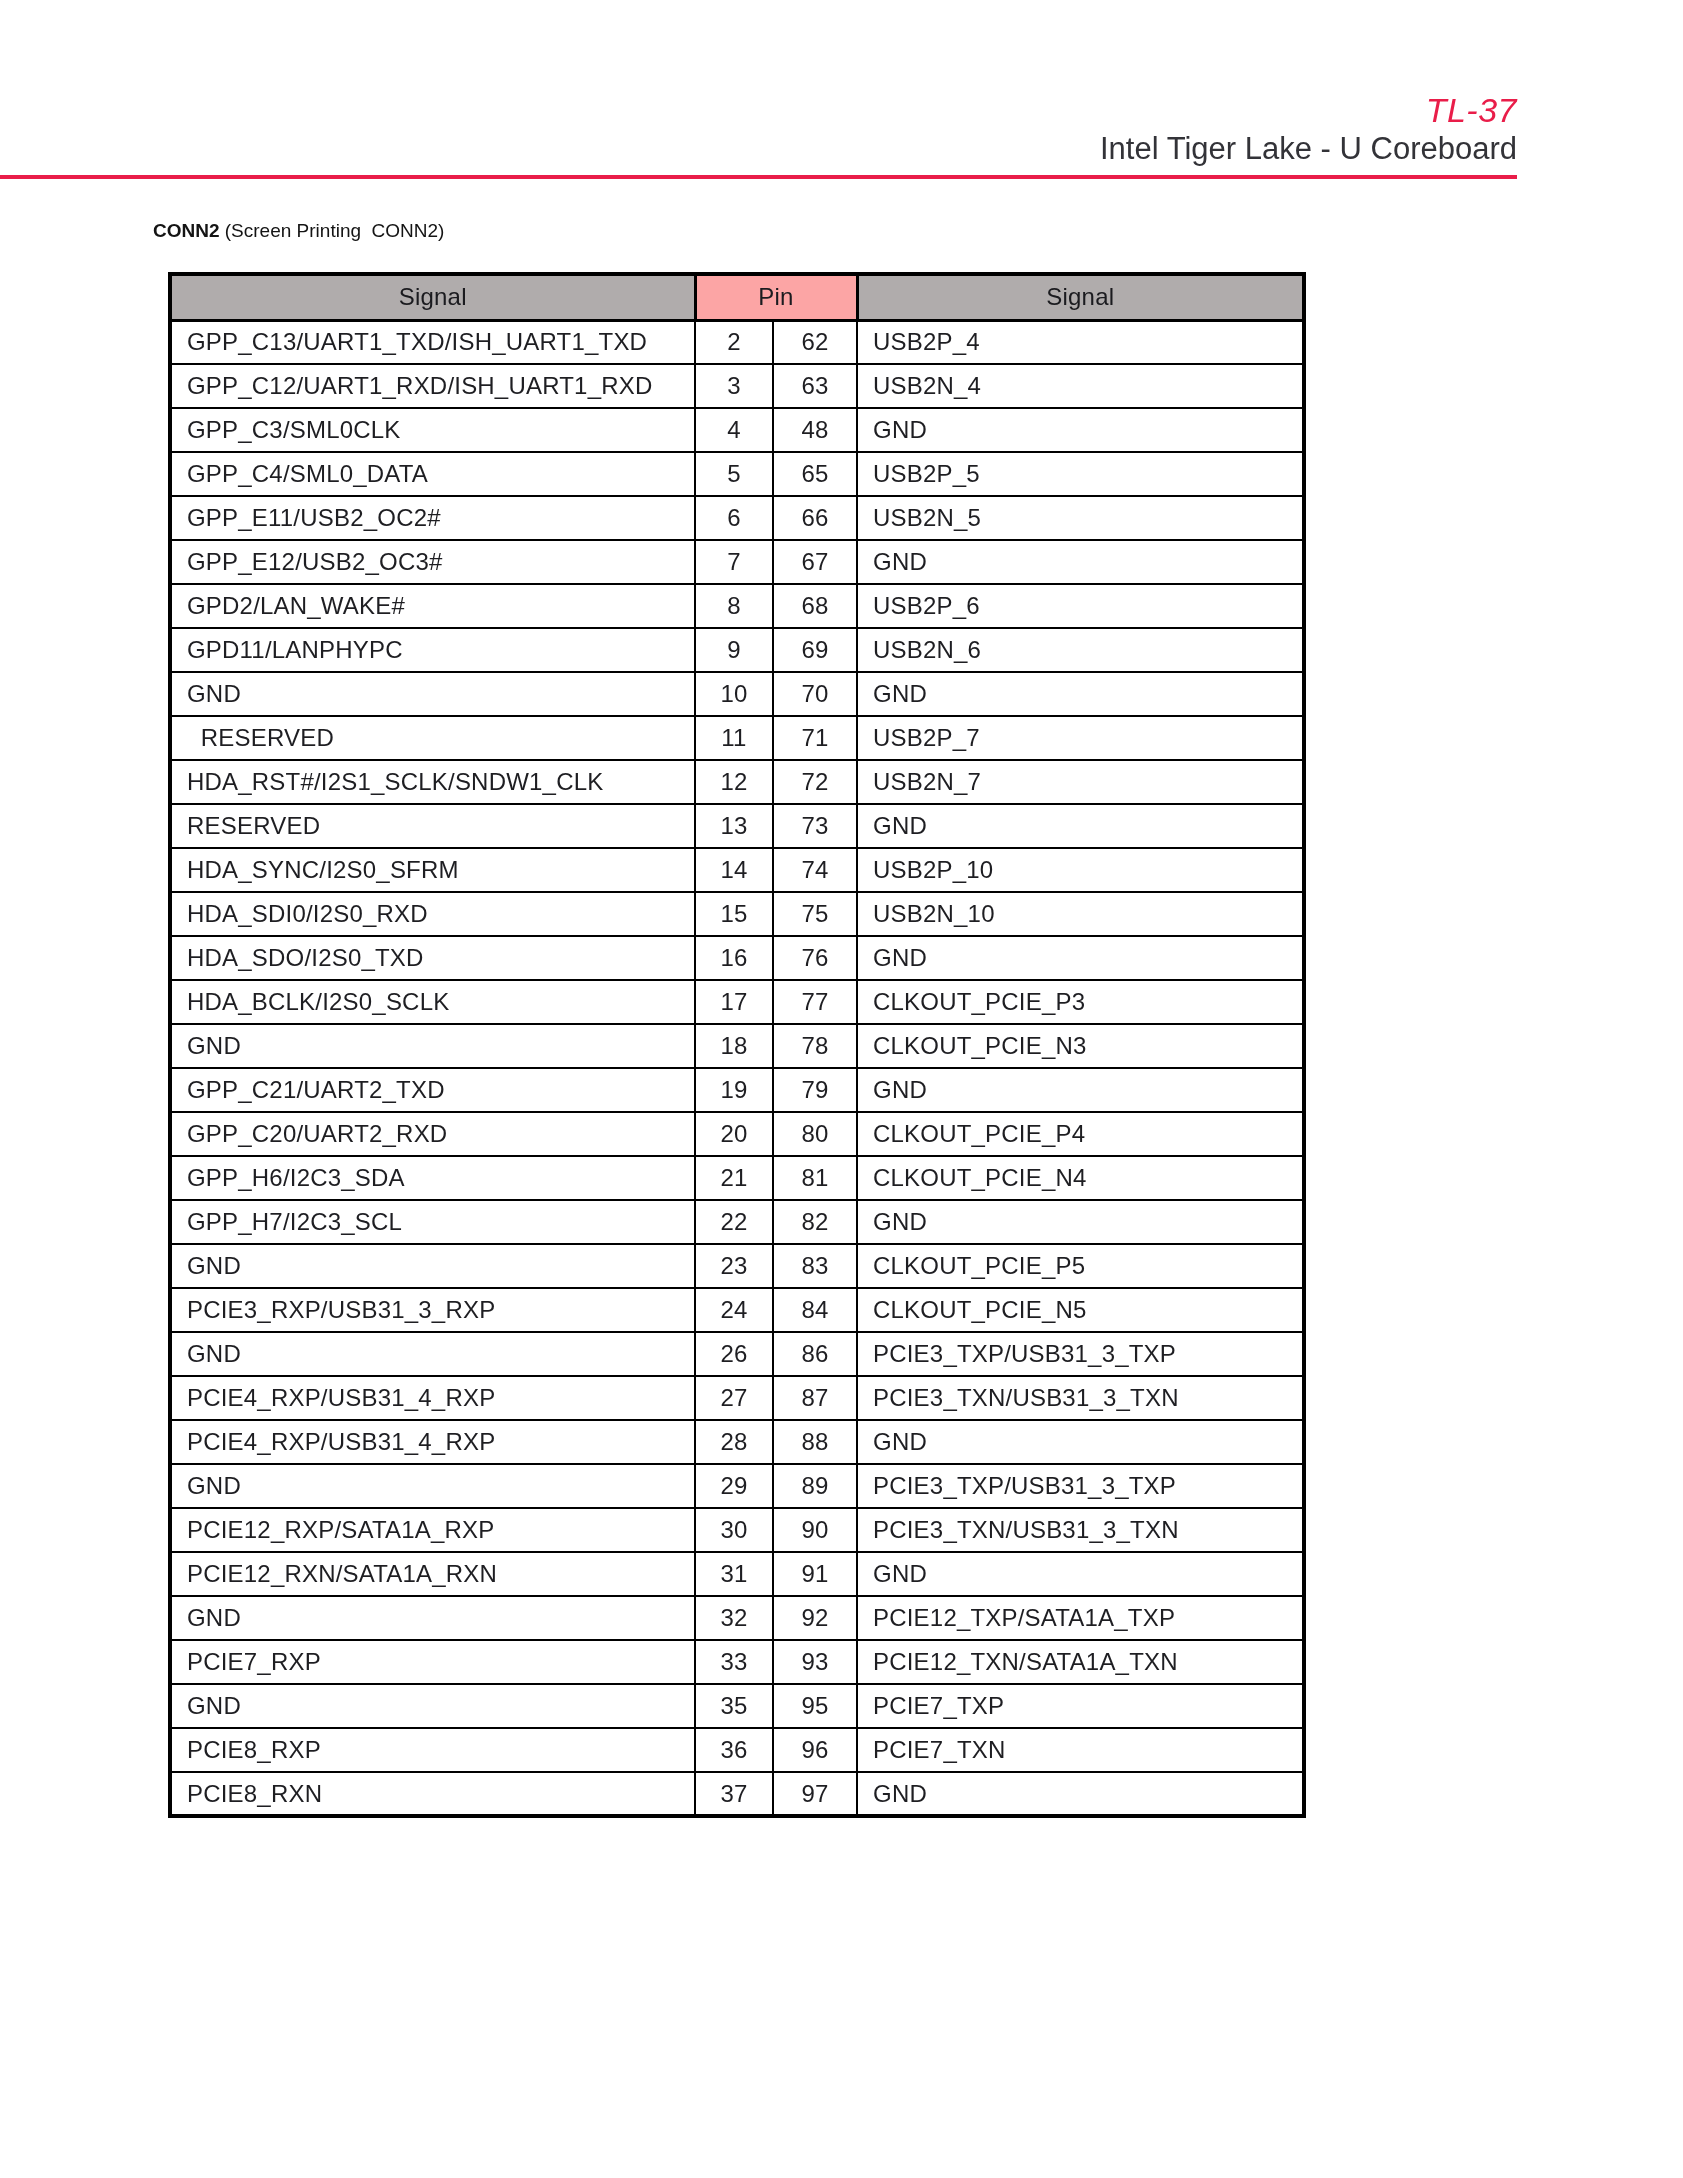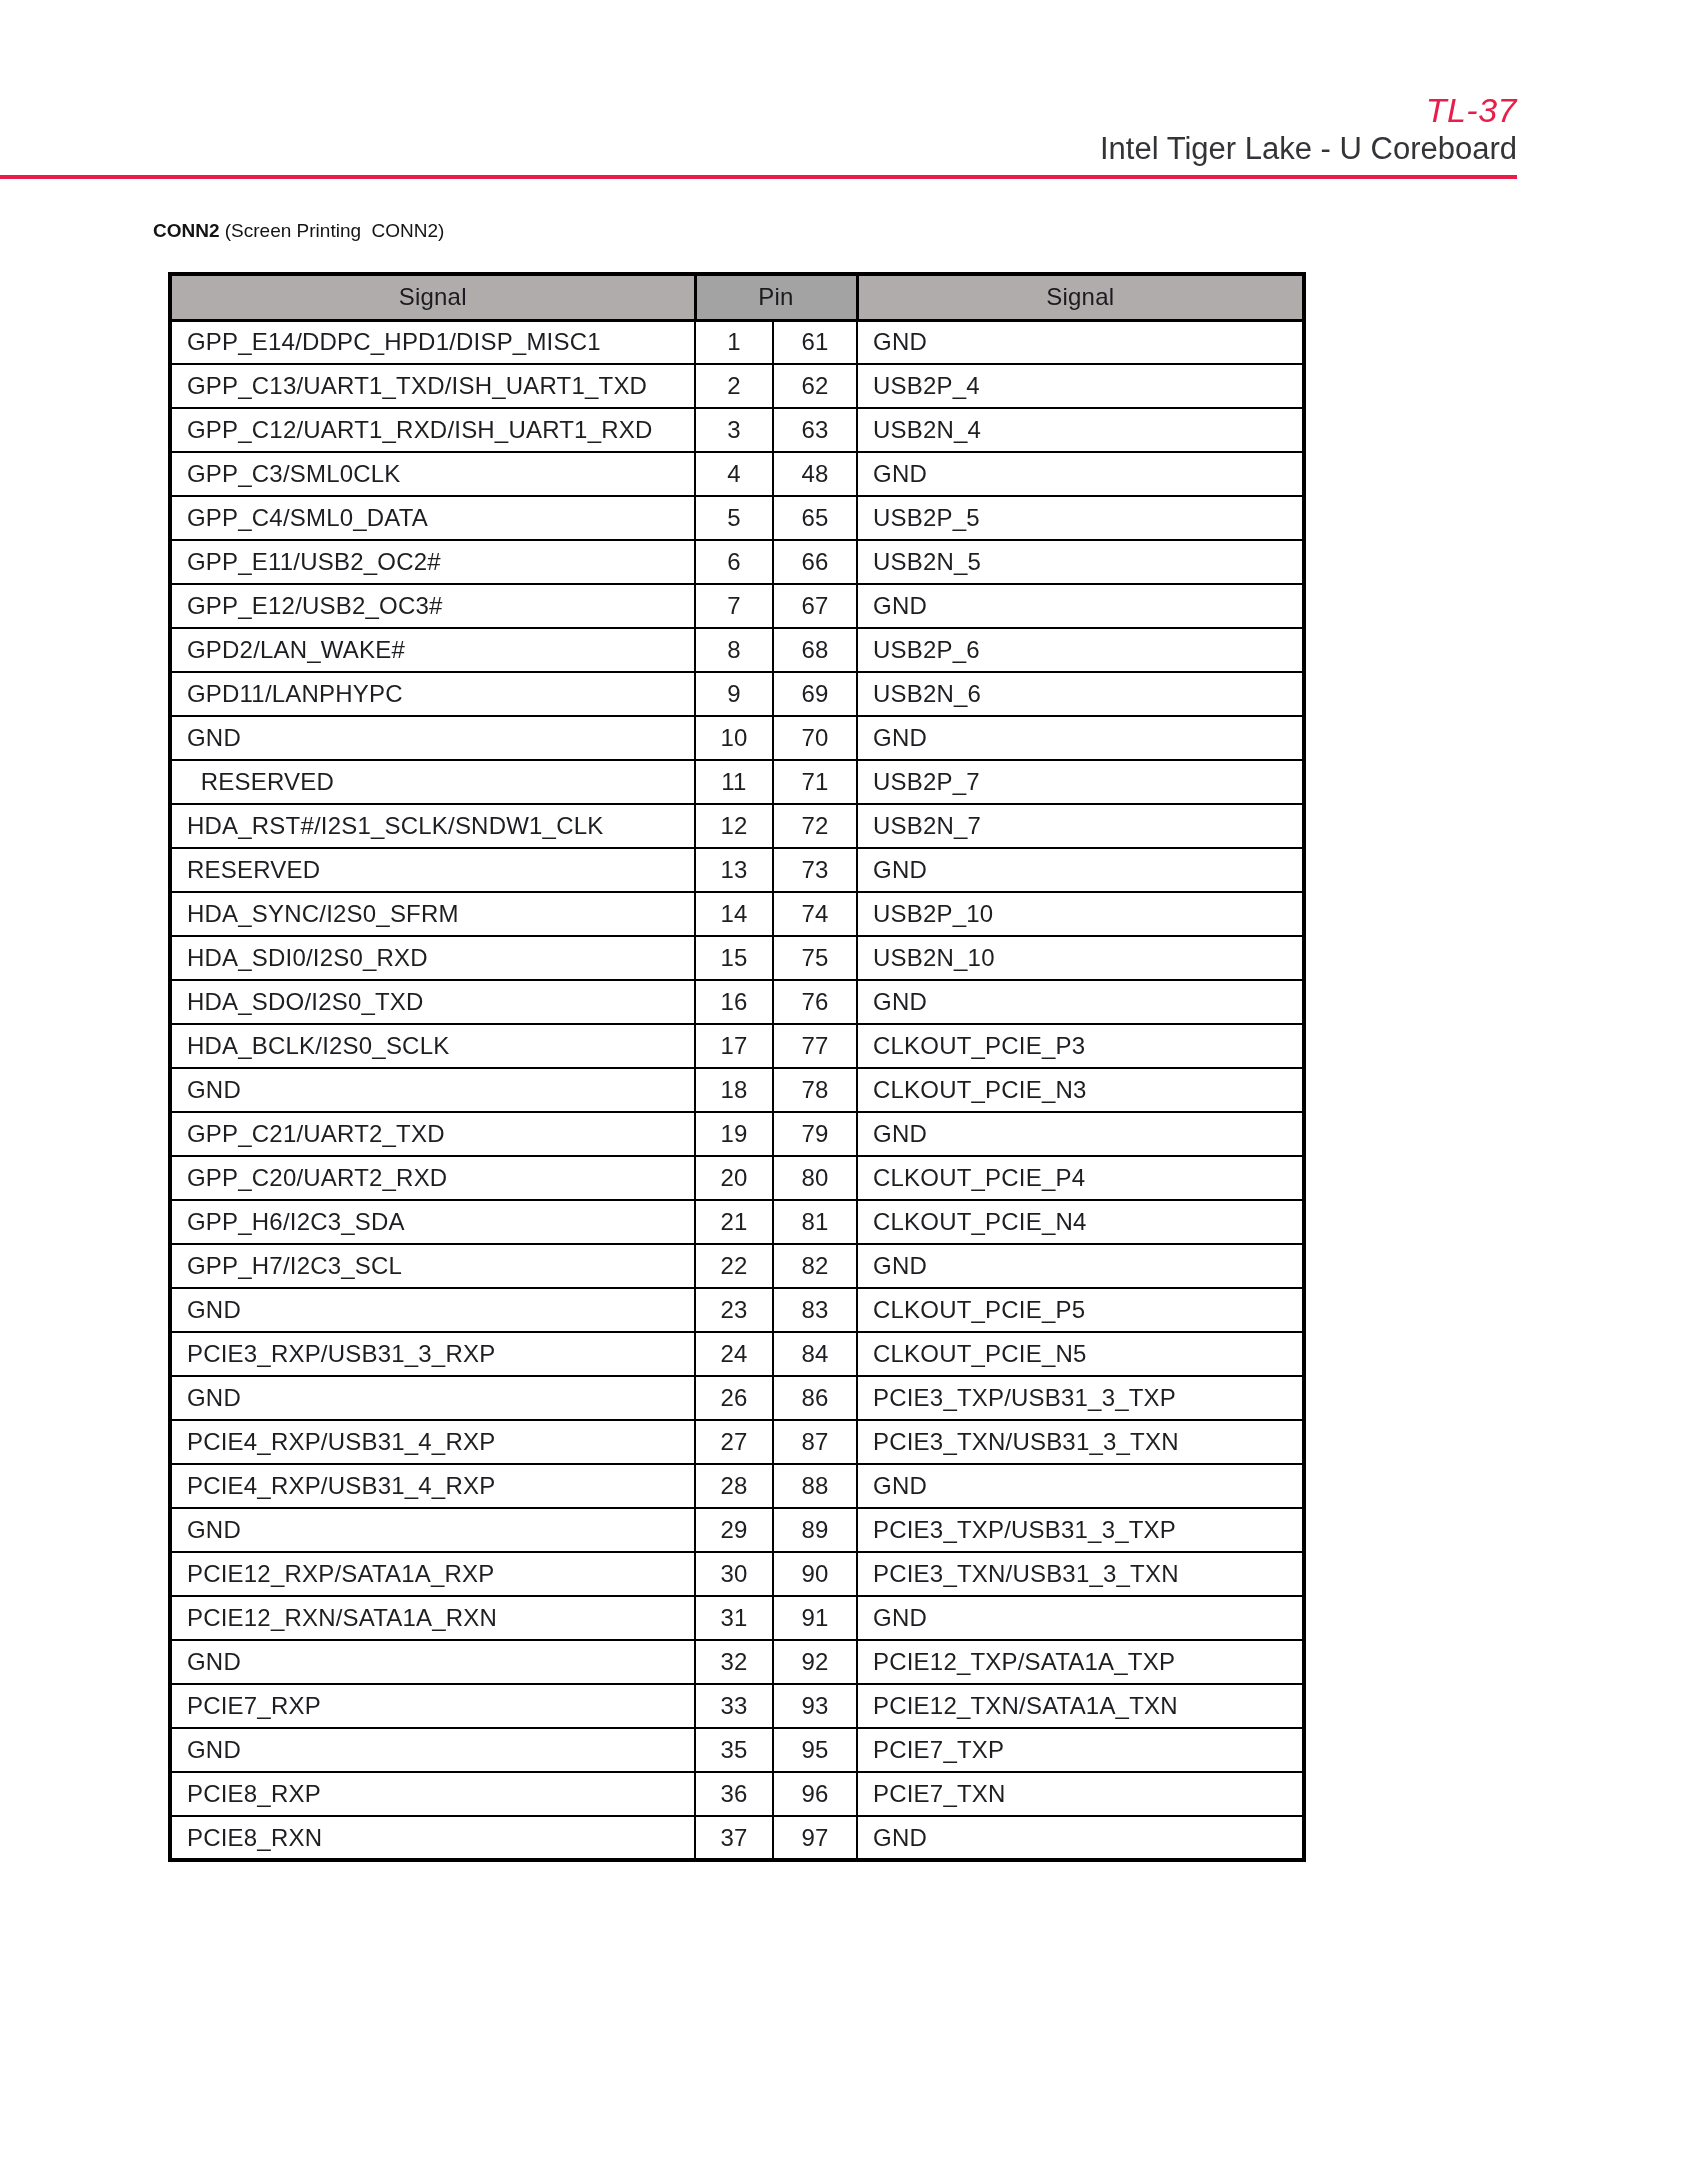--- a/index.html
+++ b/index.html
@@ -94,32 +94,26 @@
 <table class="pin-table">
   <colgroup>
     <col class="c-sig-l">
       <col class="c-pin-l">
       <col class="c-pin-r">
       <col class="c-sig-r">
   </colgroup>
   <thead>
     <tr>
       <th style="background: rgb(176, 172, 172);">Signal</th>
-      <th colspan="2" style="background: #a3a3a3;">Pin</th>
+      <th colspan="2" style="background: #fca5a5;">Pin</th>
       <th style="background: rgb(176, 172, 172);">Signal</th>
     </tr>
   </thead>
   <tbody>
       <tr>
-    <td class="sig">GPP_E14/DDPC_HPD1/DISP_MISC1</td>
-    <td class="pin">1</td>
-    <td class="pin">61</td>
-    <td class="sig">GND</td>
-  </tr>
-      <tr>
     <td class="sig">GPP_C13/UART1_TXD/ISH_UART1_TXD</td>
     <td class="pin">2</td>
     <td class="pin">62</td>
     <td class="sig">USB2P_4</td>
   </tr>
       <tr>
     <td class="sig">GPP_C12/UART1_RXD/ISH_UART1_RXD</td>
     <td class="pin">3</td>
     <td class="pin">63</td>
     <td class="sig">USB2N_4</td>

